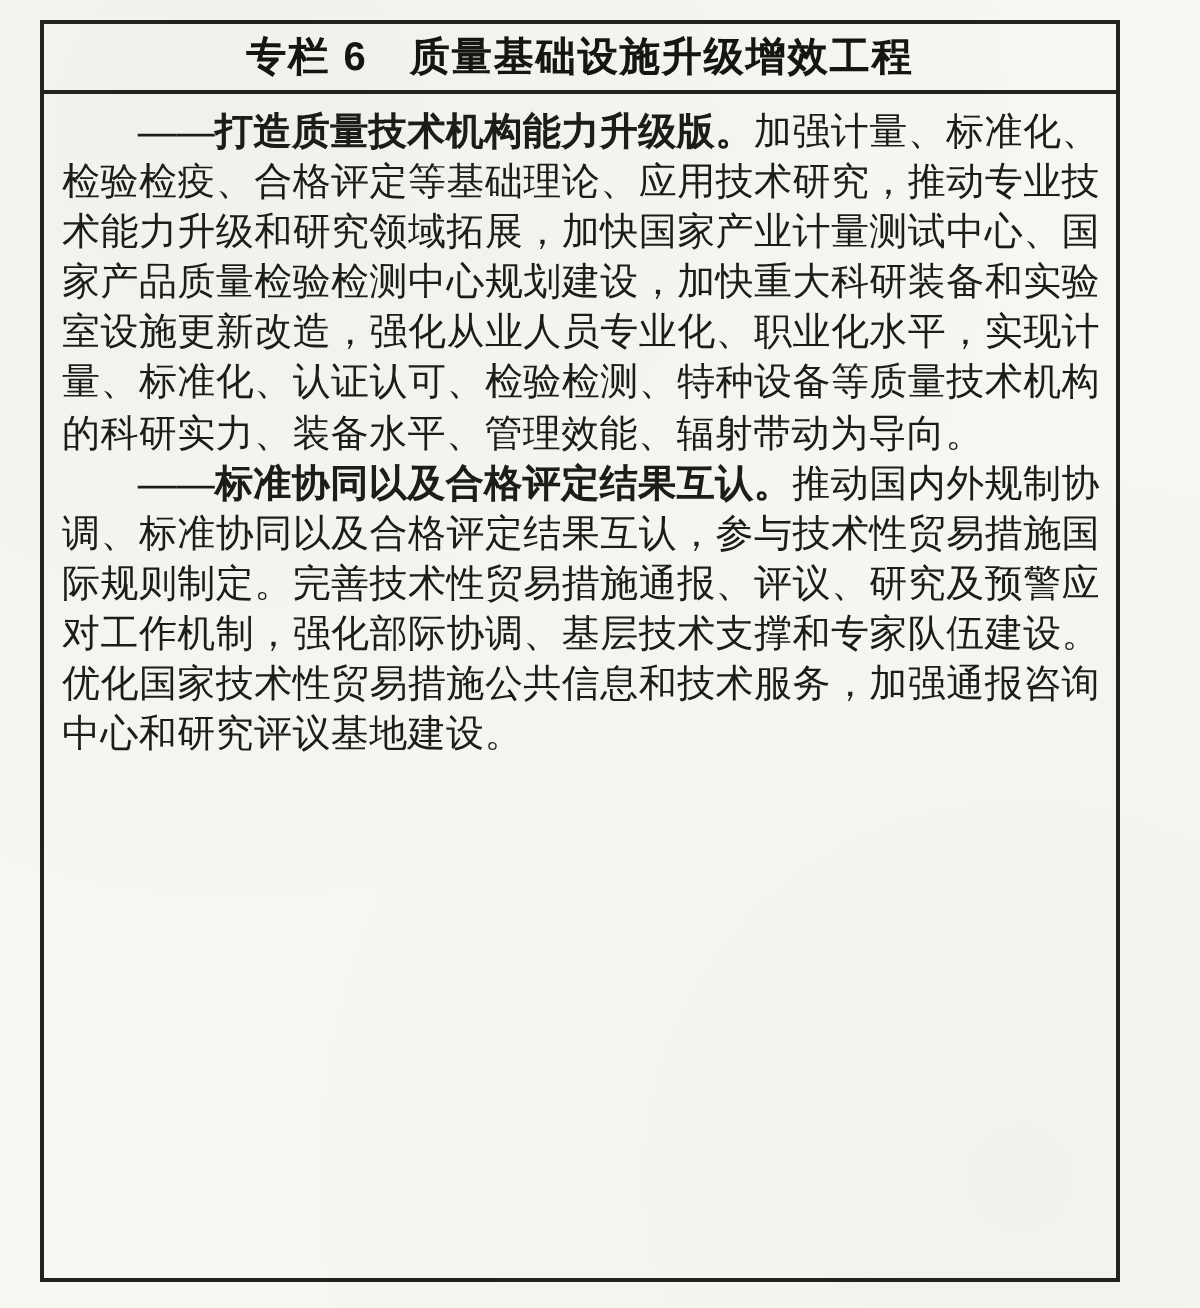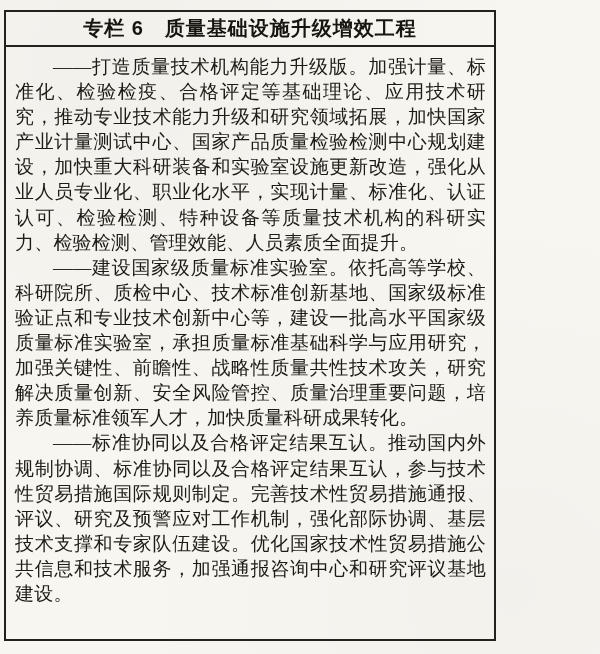--- a/index.html
+++ b/index.html
@@ -17,23 +17,23 @@
     position: relative;
     width: 600px;
     height: 654px;
     background:
       radial-gradient(circle at 20% 10%, rgba(0,0,0,0.025), rgba(0,0,0,0) 55%),
       radial-gradient(circle at 85% 90%, rgba(0,0,0,0.02), rgba(0,0,0,0) 50%),
       #f7f6f1;
   }
   .panel {
     position: absolute;
-    left: 4px;
+    left: 20px;
     top: 10px;
-    width: 492px;
+    width: 540px;
     height: 631px;
     box-sizing: border-box;
     border: 2px solid #23221d;
     background: transparent;
   }
   .panel-header {
     box-sizing: border-box;
     height: 35px;
     border-bottom: 2px solid #23221d;
     display: flex;
@@ -55,31 +55,30 @@
   }
   .panel-body p {
     margin: 0;
     text-indent: 2em;
     font-size: 19px;
     line-height: 25.1px;
     text-align: justify;
     letter-spacing: 0.2px;
   }
   .lead {
-    font-weight: normal;
+    font-weight: bold;
     margin-top: 25px;
   }
 </style>
 </head>
 <body>
 
 <div class="page">
   <div class="panel">
     <div class="panel-header">
       <span class="panel-title">专栏 6　质量基础设施升级增效工程</span>
     </div>
     <div class="panel-body">
-      <p><span class="lead">——打造质量技术机构能力升级版。</span><span>加强计量、标准化、检验检疫、合格评定等基础理论、应用技术研究，推动专业技术能力升级和研究领域拓展，加快国家产业计量测试中心、国家产品质量检验检测中心规划建设，加快重大科研装备和实验室设施更新改造，强化从业人员专业化、职业化水平，实现计量、标准化、认证认可、检验检测、特种设备等质量技术机构的科研实力、检验检测、管理效能、人员素质全面提升。</span></p>
-      <p><span class="lead">——建设国家级质量标准实验室。</span><span>依托高等学校、科研院所、质检中心、技术标准创新基地、国家级标准验证点和专业技术创新中心等，建设一批高水平国家级质量标准实验室，承担质量标准基础科学与应用研究，加强关键性、前瞻性、战略性质量共性技术攻关，研究解决质量创新、安全风险管控、质量治理重要问题，培养质量标准领军人才，加快质量科研成果转化。</span></p>
+      <p><span class="lead">——打造质量技术机构能力升级版。</span><span>加强计量、标准化、检验检疫、合格评定等基础理论、应用技术研究，推动专业技术能力升级和研究领域拓展，加快国家产业计量测试中心、国家产品质量检验检测中心规划建设，加快重大科研装备和实验室设施更新改造，强化从业人员专业化、职业化水平，实现计量、标准化、认证认可、检验检测、特种设备等质量技术机构的科研实力、装备水平、管理效能、辐射带动为导向。</span></p>
       <p><span class="lead">——标准协同以及合格评定结果互认。</span><span>推动国内外规制协调、标准协同以及合格评定结果互认，参与技术性贸易措施国际规则制定。完善技术性贸易措施通报、评议、研究及预警应对工作机制，强化部际协调、基层技术支撑和专家队伍建设。优化国家技术性贸易措施公共信息和技术服务，加强通报咨询中心和研究评议基地建设。</span></p>
     </div>
   </div>
 </div>
 
 </body></html>

